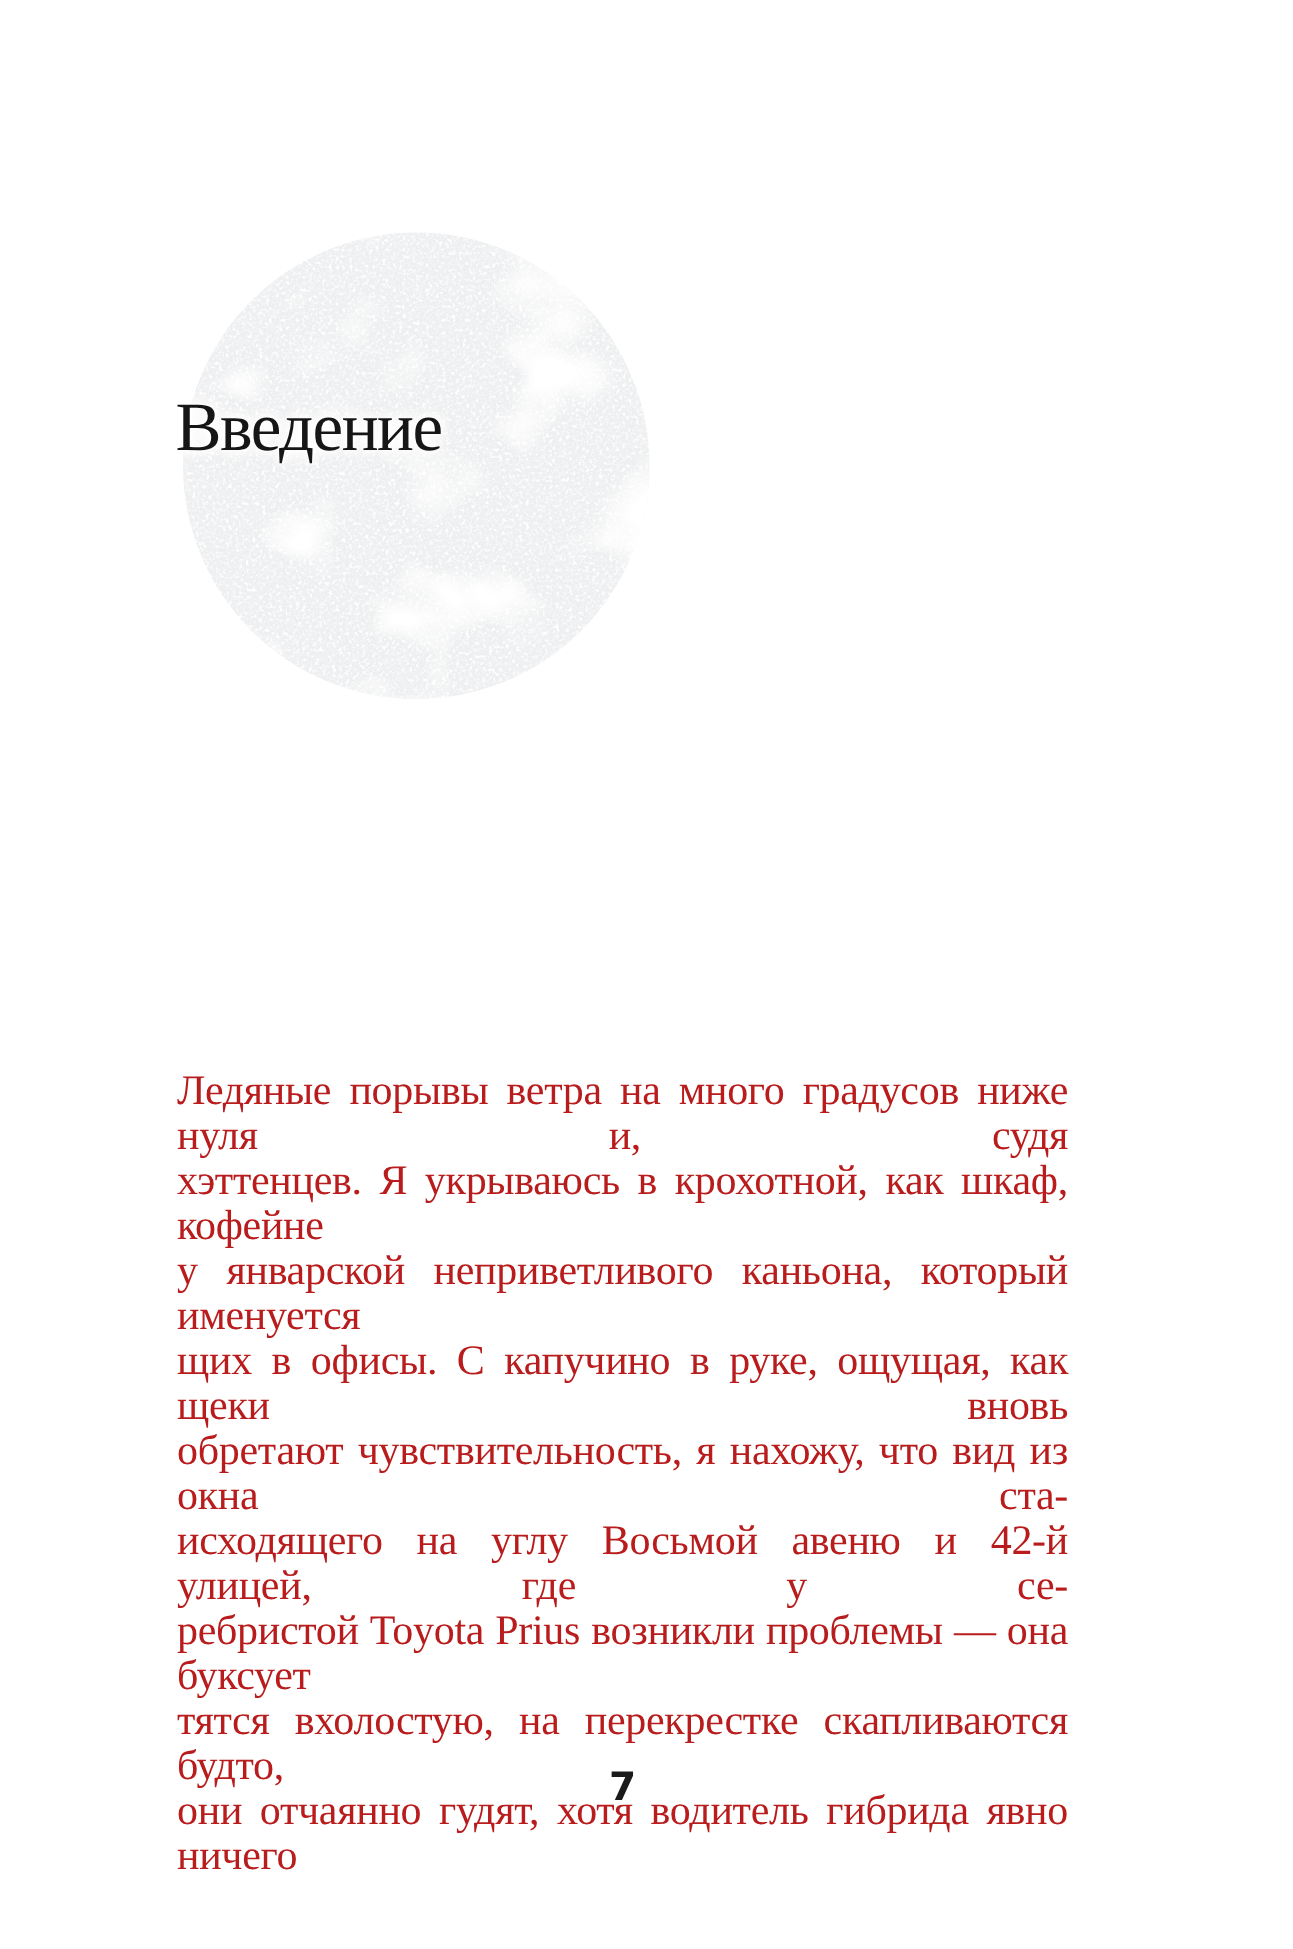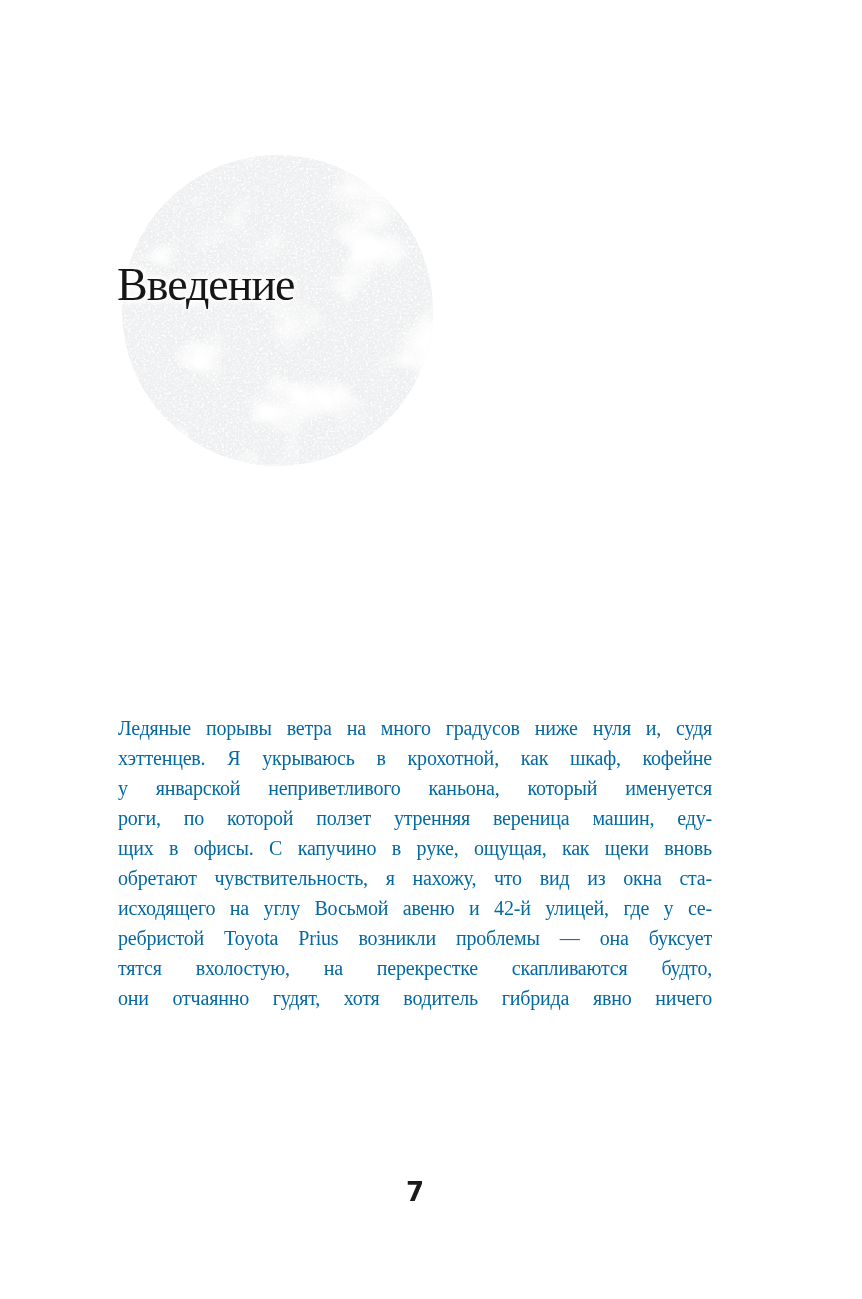--- a/index.html
+++ b/index.html
@@ -28,22 +28,22 @@
     color:#161616;
     
     text-shadow:
       0 0 6px #ffffff, 0 0 6px #ffffff, 0 0 10px #ffffff,
       0 0 10px #ffffff, 0 0 14px #ffffff, 0 0 14px #ffffff;
   }
   .body-text{
     position:absolute;
     left:118px;top:713px;
     width:594px;
-    color:#0369a1;
-    font-size:20px;
+    color:#b91c1c;
+    font-size:28px;
     letter-spacing:-0.2px;
     line-height:30px;
     font-family:Liberation Serif, serif;
   }
   .body-line{
     text-align:justify;
     text-align-last:justify;
     white-space:normal;
   }
   .folio{
@@ -98,21 +98,20 @@
       </g>
     </svg>
   </div>
 
   <h1 class="chapter-title">Введение</h1>
 
   <div class="body-text">
     <div class="body-line">Ледяные порывы ветра на много градусов ниже нуля и, судя</div>
     <div class="body-line">хэттенцев. Я укрываюсь в крохотной, как шкаф, кофейне</div>
     <div class="body-line">у январской неприветливого каньона, который именуется</div>
-    <div class="body-line">роги, по которой ползет утренняя вереница машин, еду-</div>
     <div class="body-line">щих в офисы. С капучино в руке, ощущая, как щеки вновь</div>
     <div class="body-line">обретают чувствительность, я нахожу, что вид из окна ста-</div>
     <div class="body-line">исходящего на углу Восьмой авеню и 42-й улицей, где у се-</div>
     <div class="body-line">ребристой Toyota Prius возникли проблемы — она буксует</div>
     <div class="body-line">тятся вхолостую, на перекрестке скапливаются будто,</div>
     <div class="body-line">они отчаянно гудят, хотя водитель гибрида явно ничего</div>
   </div>
 
   <div class="folio">7</div>
 

